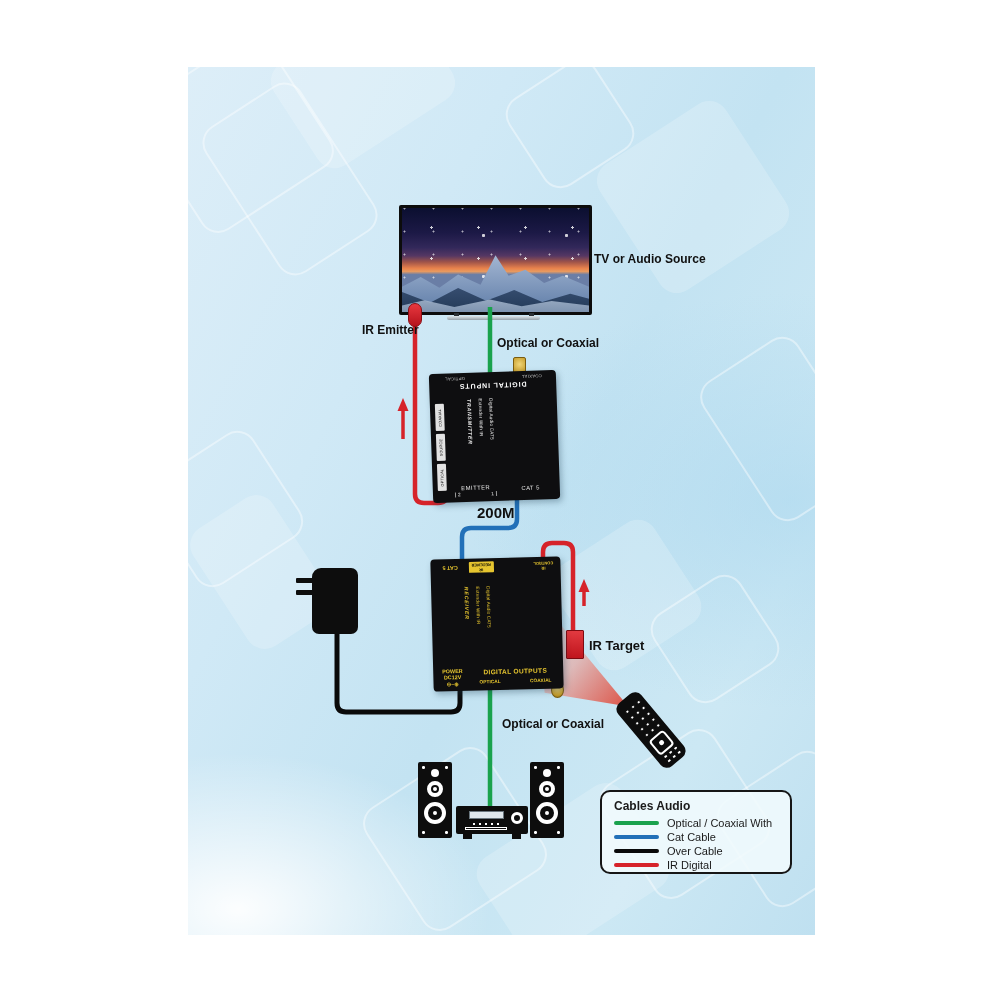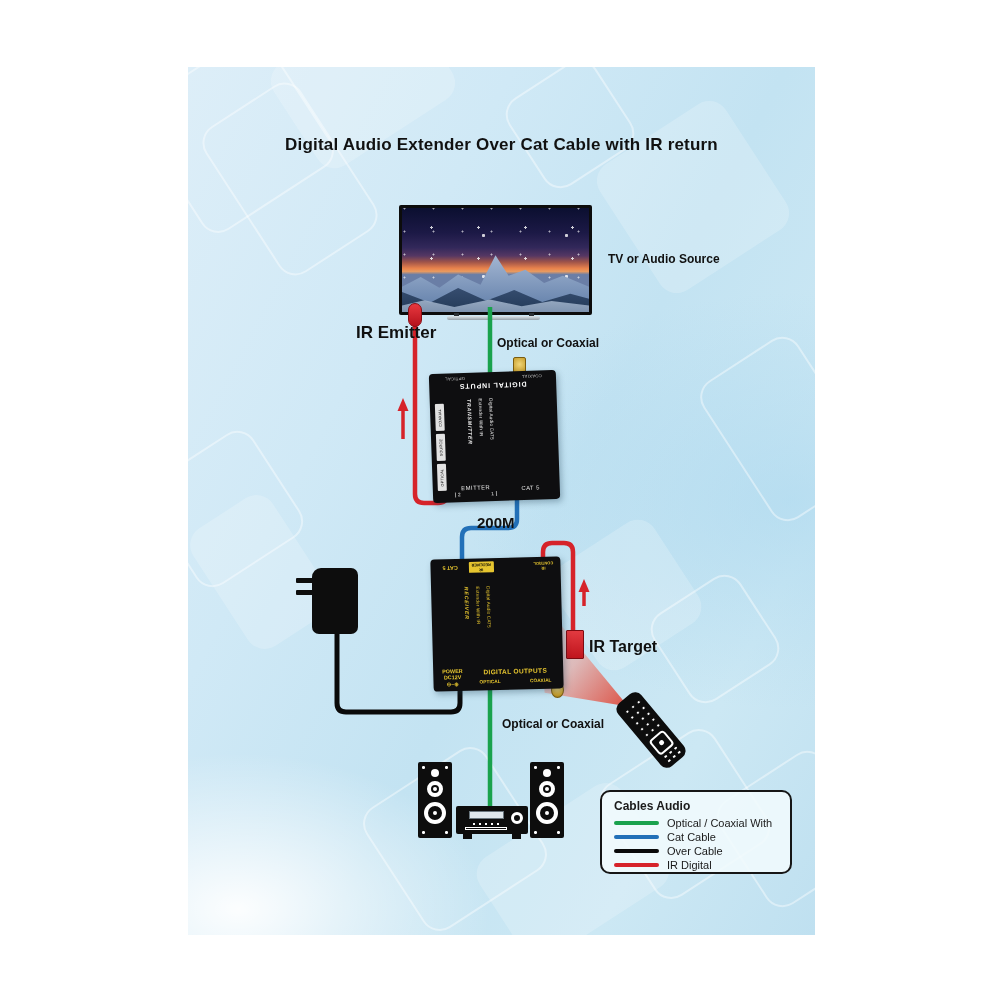--- a/index.html
+++ b/index.html
@@ -130,21 +130,20 @@
   <div class="pat" style="left:540px;top:280px;width:110px;height:160px;"></div>
   <div class="pat" style="left:-25px;top:380px;width:120px;height:120px;"></div>
   <div class="pat fill" style="left:25px;top:435px;width:95px;height:140px;"></div>
   <div class="pat fill" style="left:378px;top:468px;width:120px;height:120px;"></div>
   <div class="pat" style="left:475px;top:520px;width:100px;height:100px;"></div>
   <div class="pat" style="left:195px;top:700px;width:140px;height:140px;"></div>
   <div class="pat fill" style="left:300px;top:745px;width:170px;height:120px;"></div>
   <div class="pat" style="left:430px;top:680px;width:130px;height:130px;"></div>
   <div class="pat" style="left:545px;top:700px;width:120px;height:120px;"></div>
 
-  <div class="title">Digital Audio Extender Over Cat Cable with IR return</div>
 
   <div class="tv">
     <div class="tv-screen">
       <div class="stars"></div>
       <div class="mtn-back"></div>
       <div class="mtn-front"></div>
       <div class="snow"></div>
     </div>
   </div>
   <div class="tv-post" style="left:266px;"></div>
@@ -251,25 +250,25 @@
   </div>
   <div class="amp">
     <div class="amp-disp"></div>
     <div class="amp-knob"></div>
     <div class="amp-dots"></div>
     <div class="amp-slot"></div>
     <div class="amp-foot" style="left:7px;"></div>
     <div class="amp-foot" style="right:7px;"></div>
   </div>
 
-  <div class="lbl" style="left:420px;top:185px;">TV or Audio Source</div>
-  <div class="lbl" style="left:168px;top:256px;font-size:17px;">IR Emitter</div>
+  <div class="lbl" style="left:406px;top:185px;">TV or Audio Source</div>
+  <div class="lbl" style="left:174px;top:256px;font-size:12px;">IR Emitter</div>
   <div class="lbl" style="left:309px;top:269px;">Optical or Coaxial</div>
-  <div class="lbl" style="left:289px;top:437px;font-size:15px;margin-top:10px;">200M</div>
-  <div class="lbl" style="left:401px;top:571px;font-size:16px;">IR Target</div>
+  <div class="lbl" style="left:289px;top:437px;font-size:15px;">200M</div>
+  <div class="lbl" style="left:401px;top:571px;font-size:13px;">IR Target</div>
   <div class="lbl" style="left:314px;top:650px;">Optical or Coaxial</div>
 
   <div class="legend">
     <div class="lg-title">Cables Audio</div>
     <div class="lg-row">
       <span class="lg-sw" style="background-color: rgb(26, 162, 77);"></span>
       <span class="lg-lab">Optical / Coaxial With</span>
     </div>
     <div class="lg-row">
       <span class="lg-sw" style="background-color: rgb(34, 112, 184);"></span>

